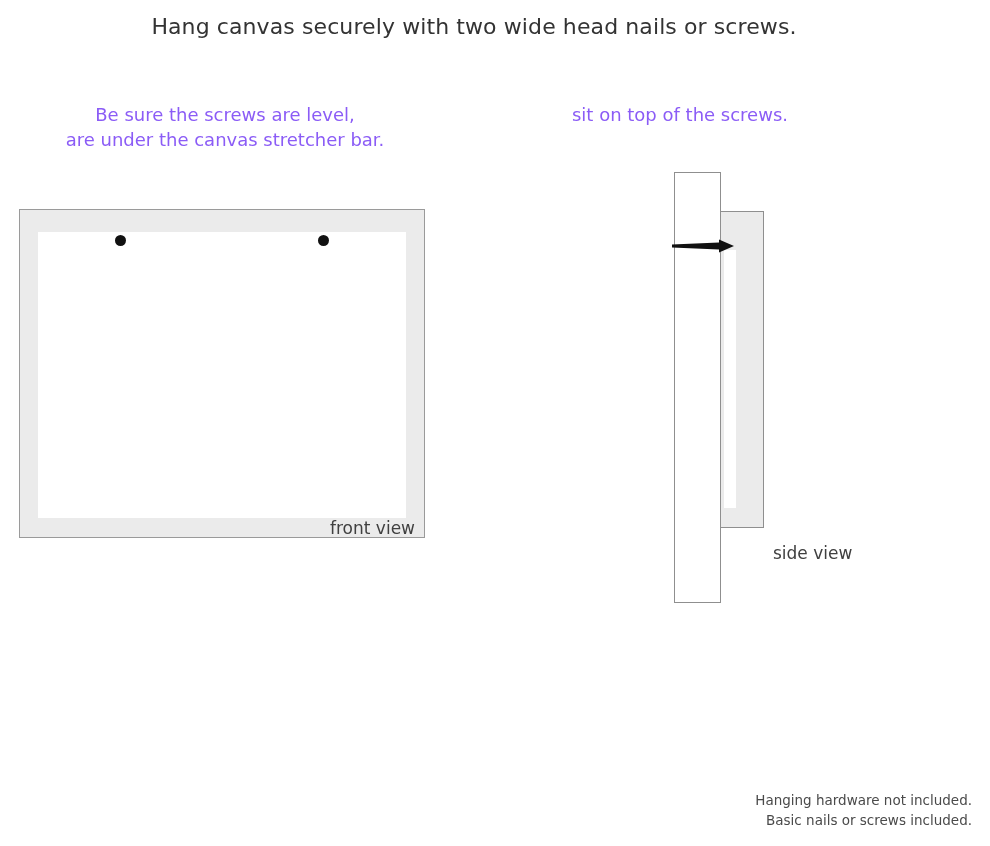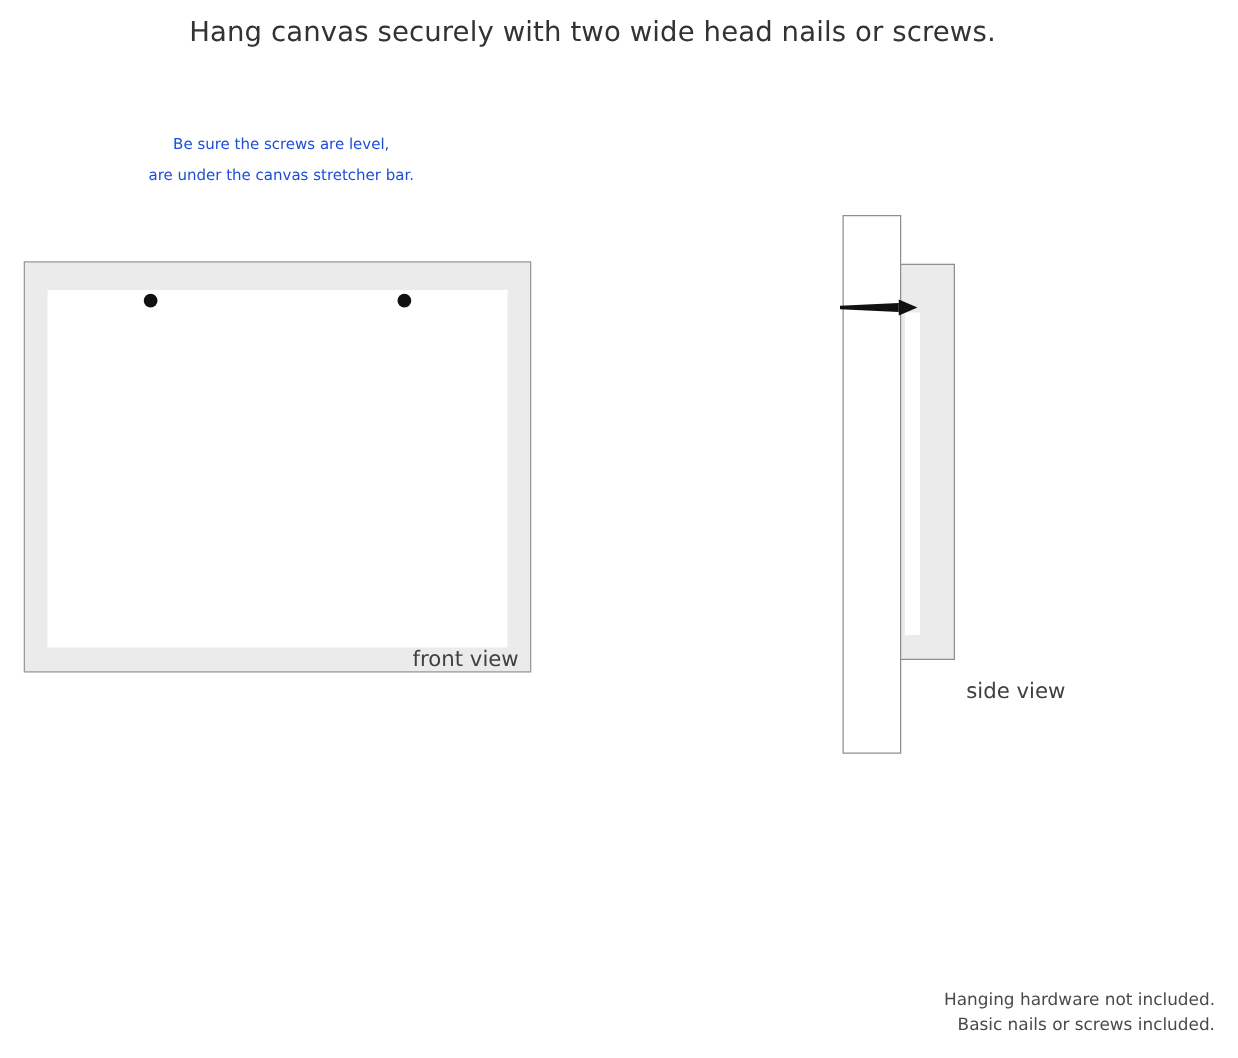--- a/index.html
+++ b/index.html
@@ -28,23 +28,23 @@
     letter-spacing: 0.1px;
     color: #333333;
     white-space: nowrap;
     margin-left: 24px;
   }
 
   
   .caption {
     position: absolute;
     text-align: center;
-    font-size: 12px;
+    font-size: 18px;
     line-height: 24.5px;
-    color: #1d4ed8;
+    color: #8b5cf6;
     font-weight: 400;
   }
   .caption-left {
     left: 10px;
     top: 103px;
     width: 430px;
   }
   .caption-right {
     left: 540px;
     top: 103px;
@@ -159,20 +159,21 @@
 <body>
 
 <div class="title">Hang canvas securely with two wide head nails or screws.</div>
 
 <div class="caption caption-left">
   <span class="line">Be sure the screws are level,</span>
   <span class="line">are under the canvas stretcher bar.</span>
 </div>
 
 <div class="caption caption-right">
+  <span class="line">sit on top of the screws.</span>
 </div>
 
 <div class="front-view">
   <div class="frame-outer"></div>
   <div class="frame-inner"></div>
   <div class="screw-dot left"></div>
   <div class="screw-dot right"></div>
 </div>
 
 <div class="view-label label-front">front view</div>

